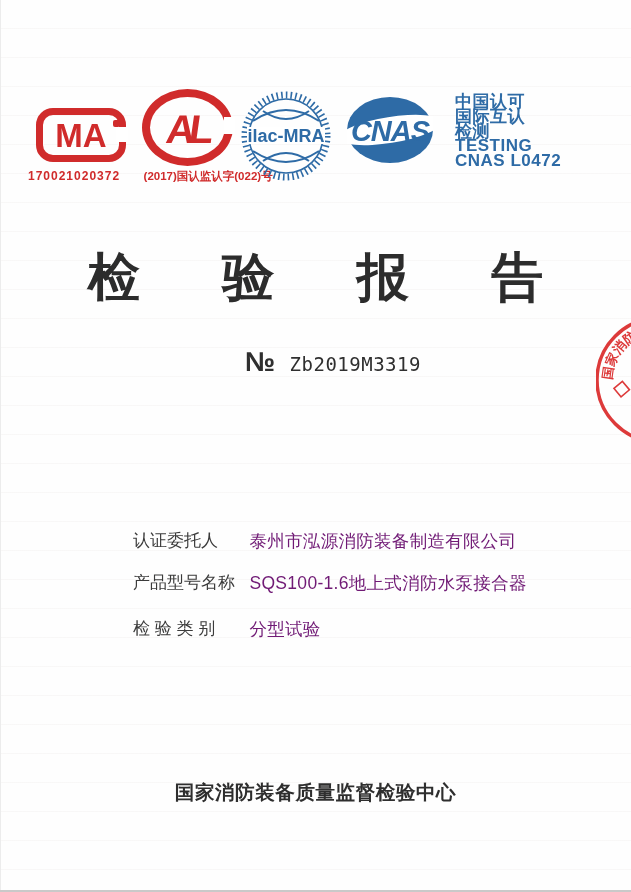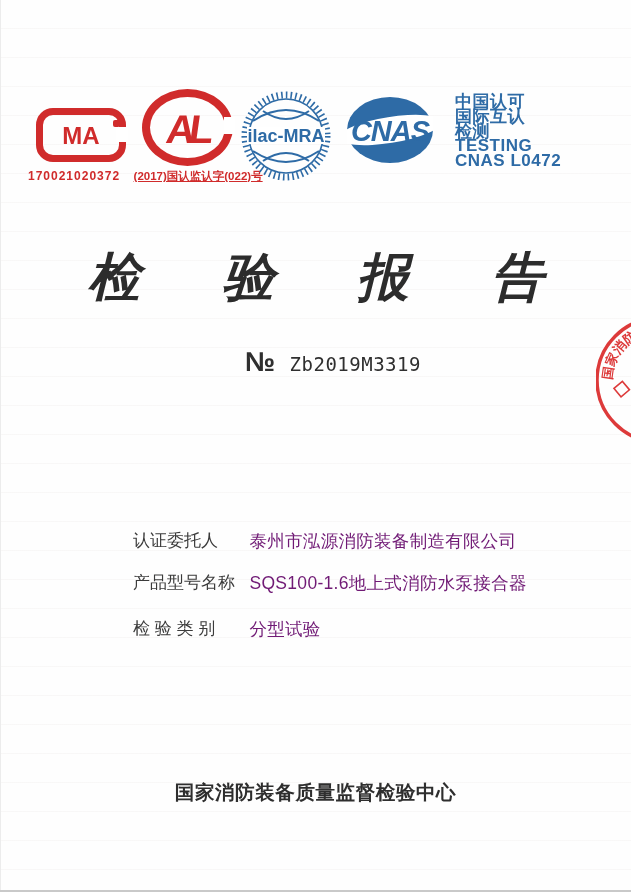--- a/index.html
+++ b/index.html
@@ -15,43 +15,43 @@
   }
   .edge-bottom { position:absolute; left:0; right:0; bottom:0; height:2px; background:#c9c9c9; }
   .edge-left   { position:absolute; left:0; top:0; bottom:0; width:1px; background:#ececec; }
 
   
   .cma { position:absolute; left:36px; top:108px; width:90px; height:54px; }
   .cma-box { position:absolute; inset:0; border:7px solid #d02b2b; border-radius:17px; }
   .cma-gap { position:absolute; right:-2px; top:19px; width:12px; height:15px; background:#fff; }
   .cma-hook { position:absolute; right:6px; top:12px; width:7px; height:7px; background:#d02b2b; border-radius:2px;}
   .cma-text { position:absolute; inset:0; text-align:center; line-height:56px;
-    font-size:24px; font-weight:bold; color:#d02b2b; letter-spacing:0px; }
+    font-size:33px; font-weight:bold; color:#d02b2b; letter-spacing:0px; }
 
   .reg-line { position:absolute; left:28px; top:166px; white-space:nowrap; color:#d02b2b; font-weight:bold; }
   .reg-number { font-size:12px; letter-spacing:1px; }
-  .reg-note { font-size:11.5px; margin-left:9px;text-decoration:underline; }
+  .reg-note { font-size:11.5px; margin-left:19px; }
 
   .cal { position:absolute; left:142px; top:89px; width:91px; height:77px; }
   .cal-ring { position:absolute; inset:0; border:8px solid #d02b2b; border-radius:50%; }
   .cal-gap { position:absolute; right:-2px; top:28px; width:11px; height:17px; background:#fff; }
   .cal-text { position:absolute; inset:0; text-align:center; line-height:80px;
     font-size:40px; font-weight:bold; color:#d02b2b; transform:skewX(-8deg); letter-spacing:-6px; }
 
   .ilac { position:absolute; left:241px; top:91px; width:90px; height:90px; }
   .cnas { position:absolute; left:347px; top:97px; width:86px; height:67px; }
 
   .cnas-caption { position:absolute; left:455px; top:95px; color:#2e6ba6; font-weight:bold;
     font-size:17px; line-height:14.8px; letter-spacing:0.5px; white-space:nowrap; }
 
   
   .title { position:absolute; top:243px; left:0; width:100%;
     text-align:center; font-size:52px; font-weight:bold; color:#2c2c2c;
     letter-spacing:34px; text-indent:34px; white-space:nowrap;
-    font-family:"Liberation Sans", sans-serif;font-style:italic; }
+    font-family:"Liberation Sans", sans-serif; }
 
   
   .report-no { position:absolute; left:245px; top:347px; white-space:nowrap; }
   .no-sign { font-size:27px; font-weight:bold; color:#2f2f2f; }
   .no-value { font-size:19px; color:#2f2f2f; margin-left:10px;
     font-family:"DejaVu Sans Mono", monospace; letter-spacing:0.5px; }
 
   
   .stamp-clip { position:absolute; left:596px; top:320px; width:35px; height:122px; overflow:hidden; }
 

